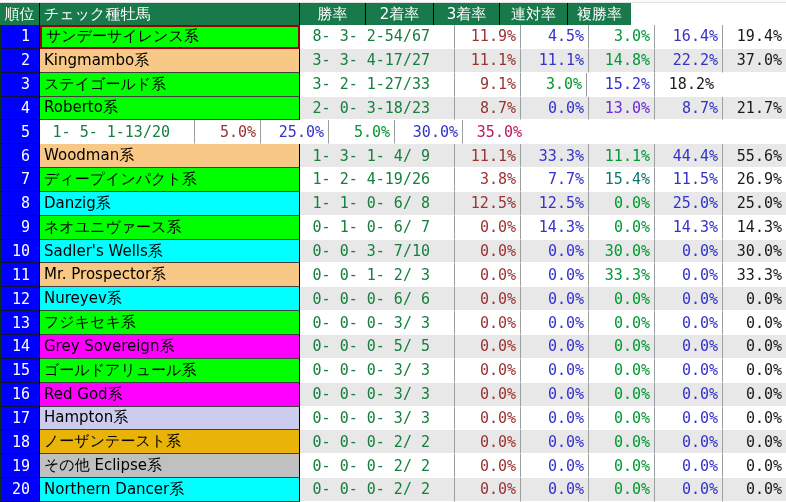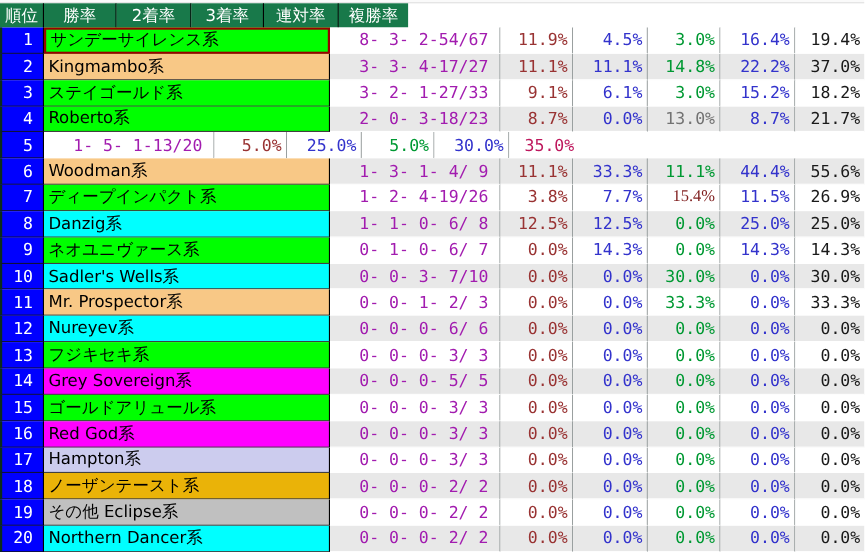--- a/index.html
+++ b/index.html
@@ -30,32 +30,33 @@
     padding-left:4px; color:#000;
     border-right:1px solid #000; border-bottom:1px solid #404040;
     font-size:15px;
   }
   .sire.selected { border:2px solid var(--sel-border); }
   .rec, .pct {
     justify-content:flex-end;
     font-family:"DejaVu Sans Mono", monospace; font-size:15px;
     border-right:1px solid #9aa0a0; border-bottom:1px solid #ffffff;
   }
-  .rec { padding-right:10px; color:#a21caf; }
+  .rec { padding-right:24px; color:#15803d; }
   .pct { padding-right:4px; }
   .pct.last { border-right:none; }
 </style>
 </head>
 <body>
 
 <div class="screen">
   <div class="topstrip"></div>
 
   <div class="hrow">
     <div class="hcell w-rank">順位</div>
+    <div class="hcell w-sire sire-h">チェック種牡馬</div>
     <div class="hcell w-p1">勝率</div>
     <div class="hcell w-p2">2着率</div>
     <div class="hcell w-p3">3着率</div>
     <div class="hcell w-p4">連対率</div>
     <div class="hcell w-p5">複勝率</div>
   </div>
 
   <div id="rows-container">
   <div class="row">
     <div class="cell rank w-rank">1</div>
@@ -77,33 +78,32 @@
     <div class="cell pct  w-p3" style="color: rgb(0, 153, 51); background: rgb(232, 232, 232);">14.8%</div>
     <div class="cell pct  w-p4" style="color: rgb(51, 51, 204); background: rgb(232, 232, 232);">22.2%</div>
     <div class="cell pct  w-p5 last" style="color: rgb(26, 26, 26); background: rgb(232, 232, 232);">37.0%</div>
   </div>
 
   <div class="row">
     <div class="cell rank w-rank">3</div>
     <div class="cell sire w-sire" style="background: rgb(0, 255, 0);">ステイゴールド系</div>
     <div class="cell rec  w-rec" style="background: rgb(255, 255, 255);">3- 2- 1-27/33</div>
     <div class="cell pct  w-p1" style="color: rgb(153, 51, 51); background: rgb(255, 255, 255);">9.1%</div>
-    <div class="cell pct  w-p2" style="color: rgb(51, 51, 204); background: rgb(255, 255, 255);">6.1%</div>
     <div class="cell pct  w-p3" style="color: rgb(0, 153, 51); background: rgb(255, 255, 255);">3.0%</div>
     <div class="cell pct  w-p4" style="color: rgb(51, 51, 204); background: rgb(255, 255, 255);">15.2%</div>
     <div class="cell pct  w-p5 last" style="color: rgb(26, 26, 26); background: rgb(255, 255, 255);">18.2%</div>
   </div>
 
   <div class="row">
     <div class="cell rank w-rank">4</div>
     <div class="cell sire w-sire" style="background: rgb(0, 255, 0);">Roberto系</div>
     <div class="cell rec  w-rec" style="background: rgb(232, 232, 232);">2- 0- 3-18/23</div>
     <div class="cell pct  w-p1" style="color: rgb(153, 51, 51); background: rgb(232, 232, 232);">8.7%</div>
     <div class="cell pct  w-p2" style="color: rgb(51, 51, 204); background: rgb(232, 232, 232);">0.0%</div>
-    <div class="cell pct  w-p3" style="color: #737373; background: rgb(232, 232, 232);">13.0%</div>
+    <div class="cell pct  w-p3" style="color: #6d28d9; background: rgb(232, 232, 232);">13.0%</div>
     <div class="cell pct  w-p4" style="color: rgb(51, 51, 204); background: rgb(232, 232, 232);">8.7%</div>
     <div class="cell pct  w-p5 last" style="color: rgb(26, 26, 26); background: rgb(232, 232, 232);">21.7%</div>
   </div>
 
   <div class="row">
     <div class="cell rank w-rank">5</div>
     <div class="cell rec  w-rec" style="background: rgb(255, 255, 255);">1- 5- 1-13/20</div>
     <div class="cell pct  w-p1" style="color: rgb(153, 51, 51); background: rgb(255, 255, 255);">5.0%</div>
     <div class="cell pct  w-p2" style="color: rgb(51, 51, 204); background: rgb(255, 255, 255);">25.0%</div>
     <div class="cell pct  w-p3" style="color: rgb(0, 153, 51); background: rgb(255, 255, 255);">5.0%</div>
@@ -121,21 +121,21 @@
     <div class="cell pct  w-p4" style="color: rgb(51, 51, 204); background: rgb(232, 232, 232);">44.4%</div>
     <div class="cell pct  w-p5 last" style="color: rgb(26, 26, 26); background: rgb(232, 232, 232);">55.6%</div>
   </div>
 
   <div class="row">
     <div class="cell rank w-rank">7</div>
     <div class="cell sire w-sire" style="background: rgb(0, 255, 0);">ディープインパクト系</div>
     <div class="cell rec  w-rec" style="background: rgb(255, 255, 255);">1- 2- 4-19/26</div>
     <div class="cell pct  w-p1" style="color: rgb(153, 51, 51); background: rgb(255, 255, 255);">3.8%</div>
     <div class="cell pct  w-p2" style="color: rgb(51, 51, 204); background: rgb(255, 255, 255);">7.7%</div>
-    <div class="cell pct  w-p3" style="color: #7f1d1d; background: rgb(255, 255, 255); font-family: Liberation Serif, serif;">15.4%</div>
+    <div class="cell pct  w-p3" style="color: #0f766e; background: rgb(255, 255, 255);">15.4%</div>
     <div class="cell pct  w-p4" style="color: rgb(51, 51, 204); background: rgb(255, 255, 255);">11.5%</div>
     <div class="cell pct  w-p5 last" style="color: rgb(26, 26, 26); background: rgb(255, 255, 255);">26.9%</div>
   </div>
 
   <div class="row">
     <div class="cell rank w-rank">8</div>
     <div class="cell sire w-sire" style="background: rgb(0, 255, 255);">Danzig系</div>
     <div class="cell rec  w-rec" style="background: rgb(232, 232, 232);">1- 1- 0- 6/ 8</div>
     <div class="cell pct  w-p1" style="color: rgb(153, 51, 51); background: rgb(232, 232, 232);">12.5%</div>
     <div class="cell pct  w-p2" style="color: rgb(51, 51, 204); background: rgb(232, 232, 232);">12.5%</div>

